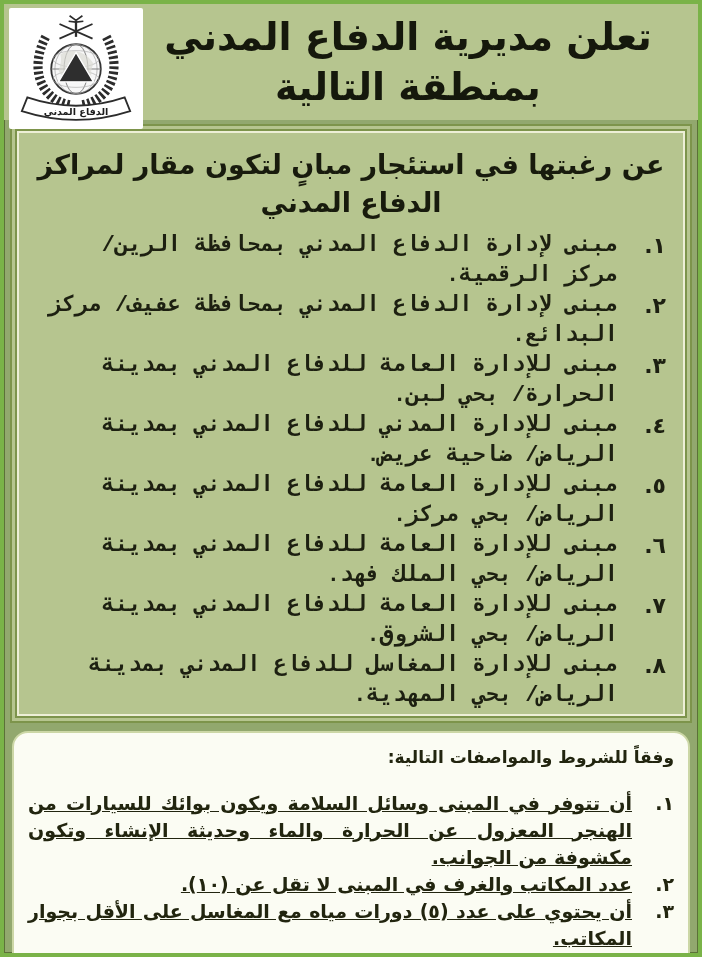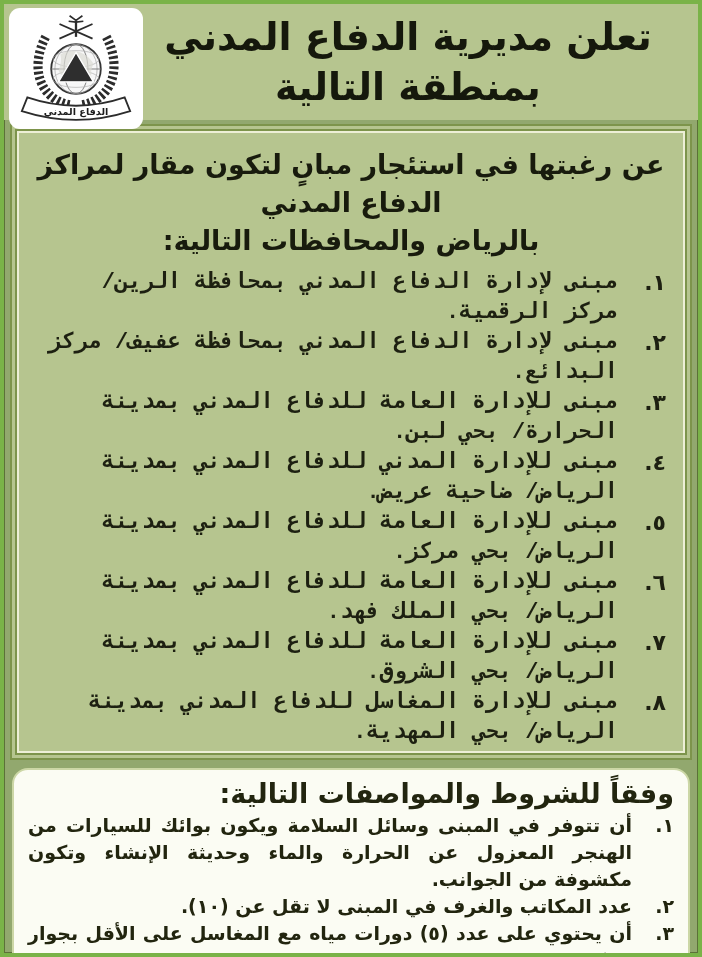--- a/index.html
+++ b/index.html
@@ -12,21 +12,21 @@
     width:702px;height:957px;box-sizing:border-box;position:relative;overflow:hidden;
     border:4px solid var(--frame-green);
     box-shadow:inset 0 0 0 1px #5c7138;
     background:var(--page-green);
     font-family:"DejaVu Sans",sans-serif;
     color:var(--text-dark);
   }
   .header{height:116px;background:var(--panel-sage);display:flex;align-items:center;}
   .logo-card{
     position:absolute;top:4px;left:5px;width:134px;height:121px;
-    background:#ffffff;border-radius:11px;z-index:2;
+    background:#ffffff;border-radius:2px;z-index:2;
     display:flex;align-items:center;justify-content:center;
   }
   .title-block{
     flex:1;margin-left:114px;text-align:center;
     font-weight:bold;font-size:38px;line-height:1.32;color:#15180c;
     letter-spacing:-0.5px;
   }
   .box2{
     margin:4px 6px 0;background:var(--panel-sage);
     border:2px solid var(--box-border-olive);
@@ -39,24 +39,24 @@
   .loc-list{margin-top:9px;}
   .loc-row{display:flex;font-weight:bold;font-size:22px;line-height:30px;}
   .loc-num{flex:none;min-width:30px;margin-inline-end:18px;}
   .loc-text{flex:1;font-family:Liberation Mono, monospace;}
   .panel{
     margin:8px 8px 0;height:482px;box-sizing:border-box;
     background:var(--paper-white);
     border:2px solid var(--paper-border);border-radius:16px;
     padding:8px 14px;color:#22250f;
   }
-  .cond-heading{font-weight:bold;font-size:27px;line-height:32px;margin-bottom:2px;}
+  .cond-heading{font-weight:bold;font-size:17px;line-height:32px;margin-bottom:17px;}
   .cond-row{display:flex;font-weight:bold;font-size:19px;line-height:27px;}
   .cond-num{flex:none;min-width:34px;margin-inline-end:8px;}
-  .cond-text{flex:1;text-align:justify;}
+  .cond-text{flex:1;text-align:justify;text-decoration:underline;}
   svg text{font-family:"DejaVu Sans",sans-serif;}
 </style>
 </head>
 <body>
 
 <div class="page">
 
   <div class="header">
     <div class="logo-card">
       <svg width="122" height="112" viewBox="0 0 130 122">
@@ -85,21 +85,20 @@
     </div>
     <div class="title-block">
       <div>تعلن مديرية الدفاع المدني</div>
       <div>بمنطقة التالية</div>
     </div>
   </div>
 
   <div class="box2">
     <div class="intro">
       <div>عن رغبتها في استئجار مبانٍ لتكون مقار لمراكز الدفاع المدني</div>
-      <div>بالرياض والمحافظات التالية:</div>
     </div>
     <div class="loc-list">
       <div class="loc-row">
         <span class="loc-num">١.</span>
         <span class="loc-text">مبنى لإدارة الدفاع المدني بمحافظة الرين/ مركز الرقمية.</span>
       </div>
       <div class="loc-row">
         <span class="loc-num">٢.</span>
         <span class="loc-text">مبنى لإدارة الدفاع المدني بمحافظة عفيف/ مركز البدائع.</span>
       </div>

